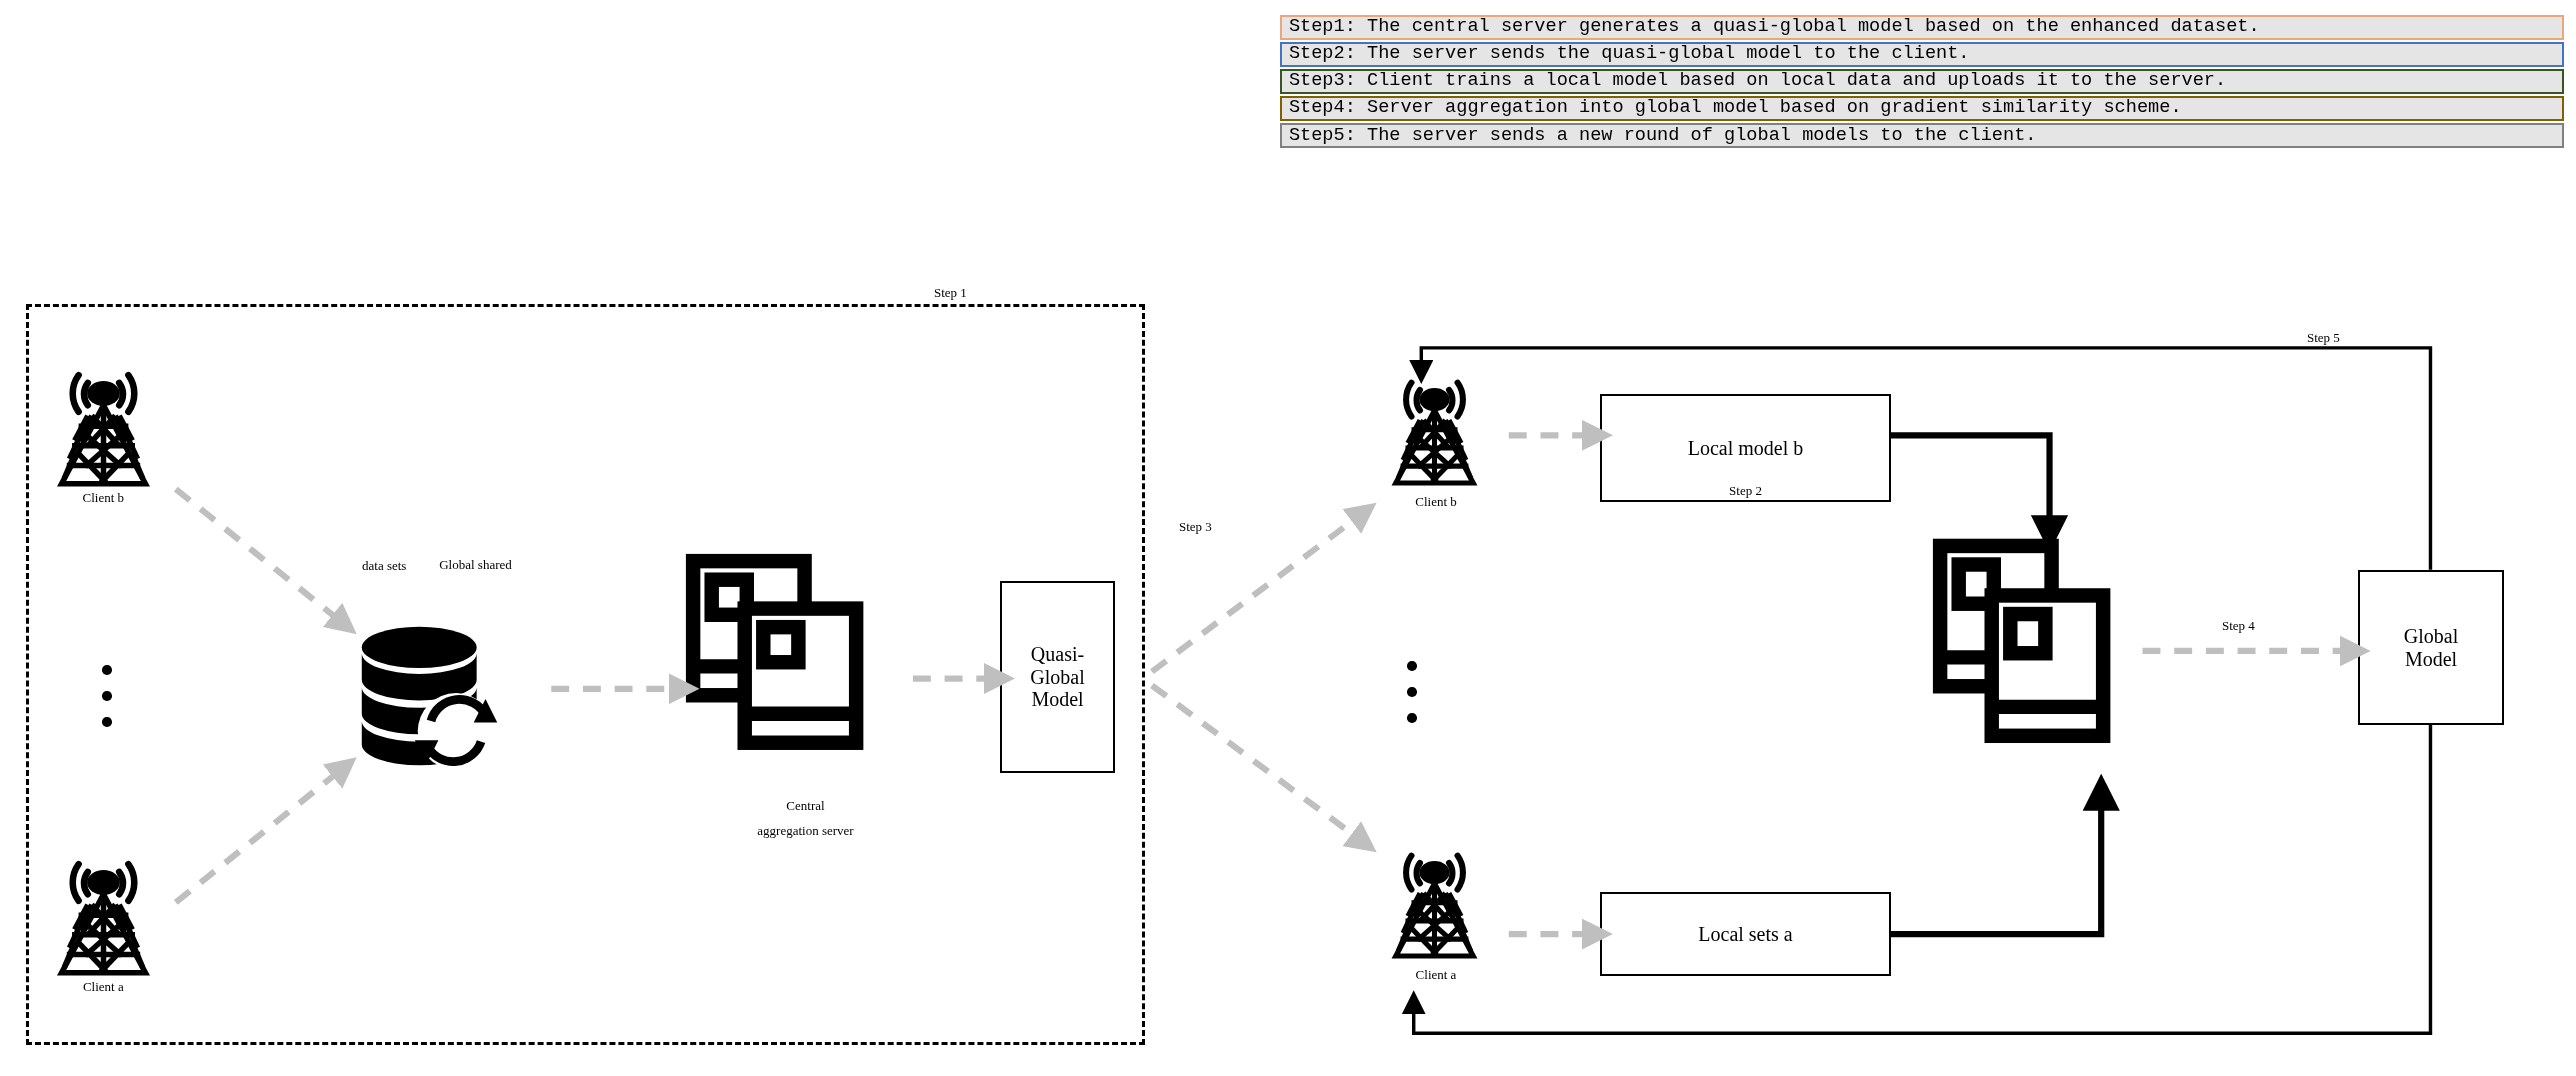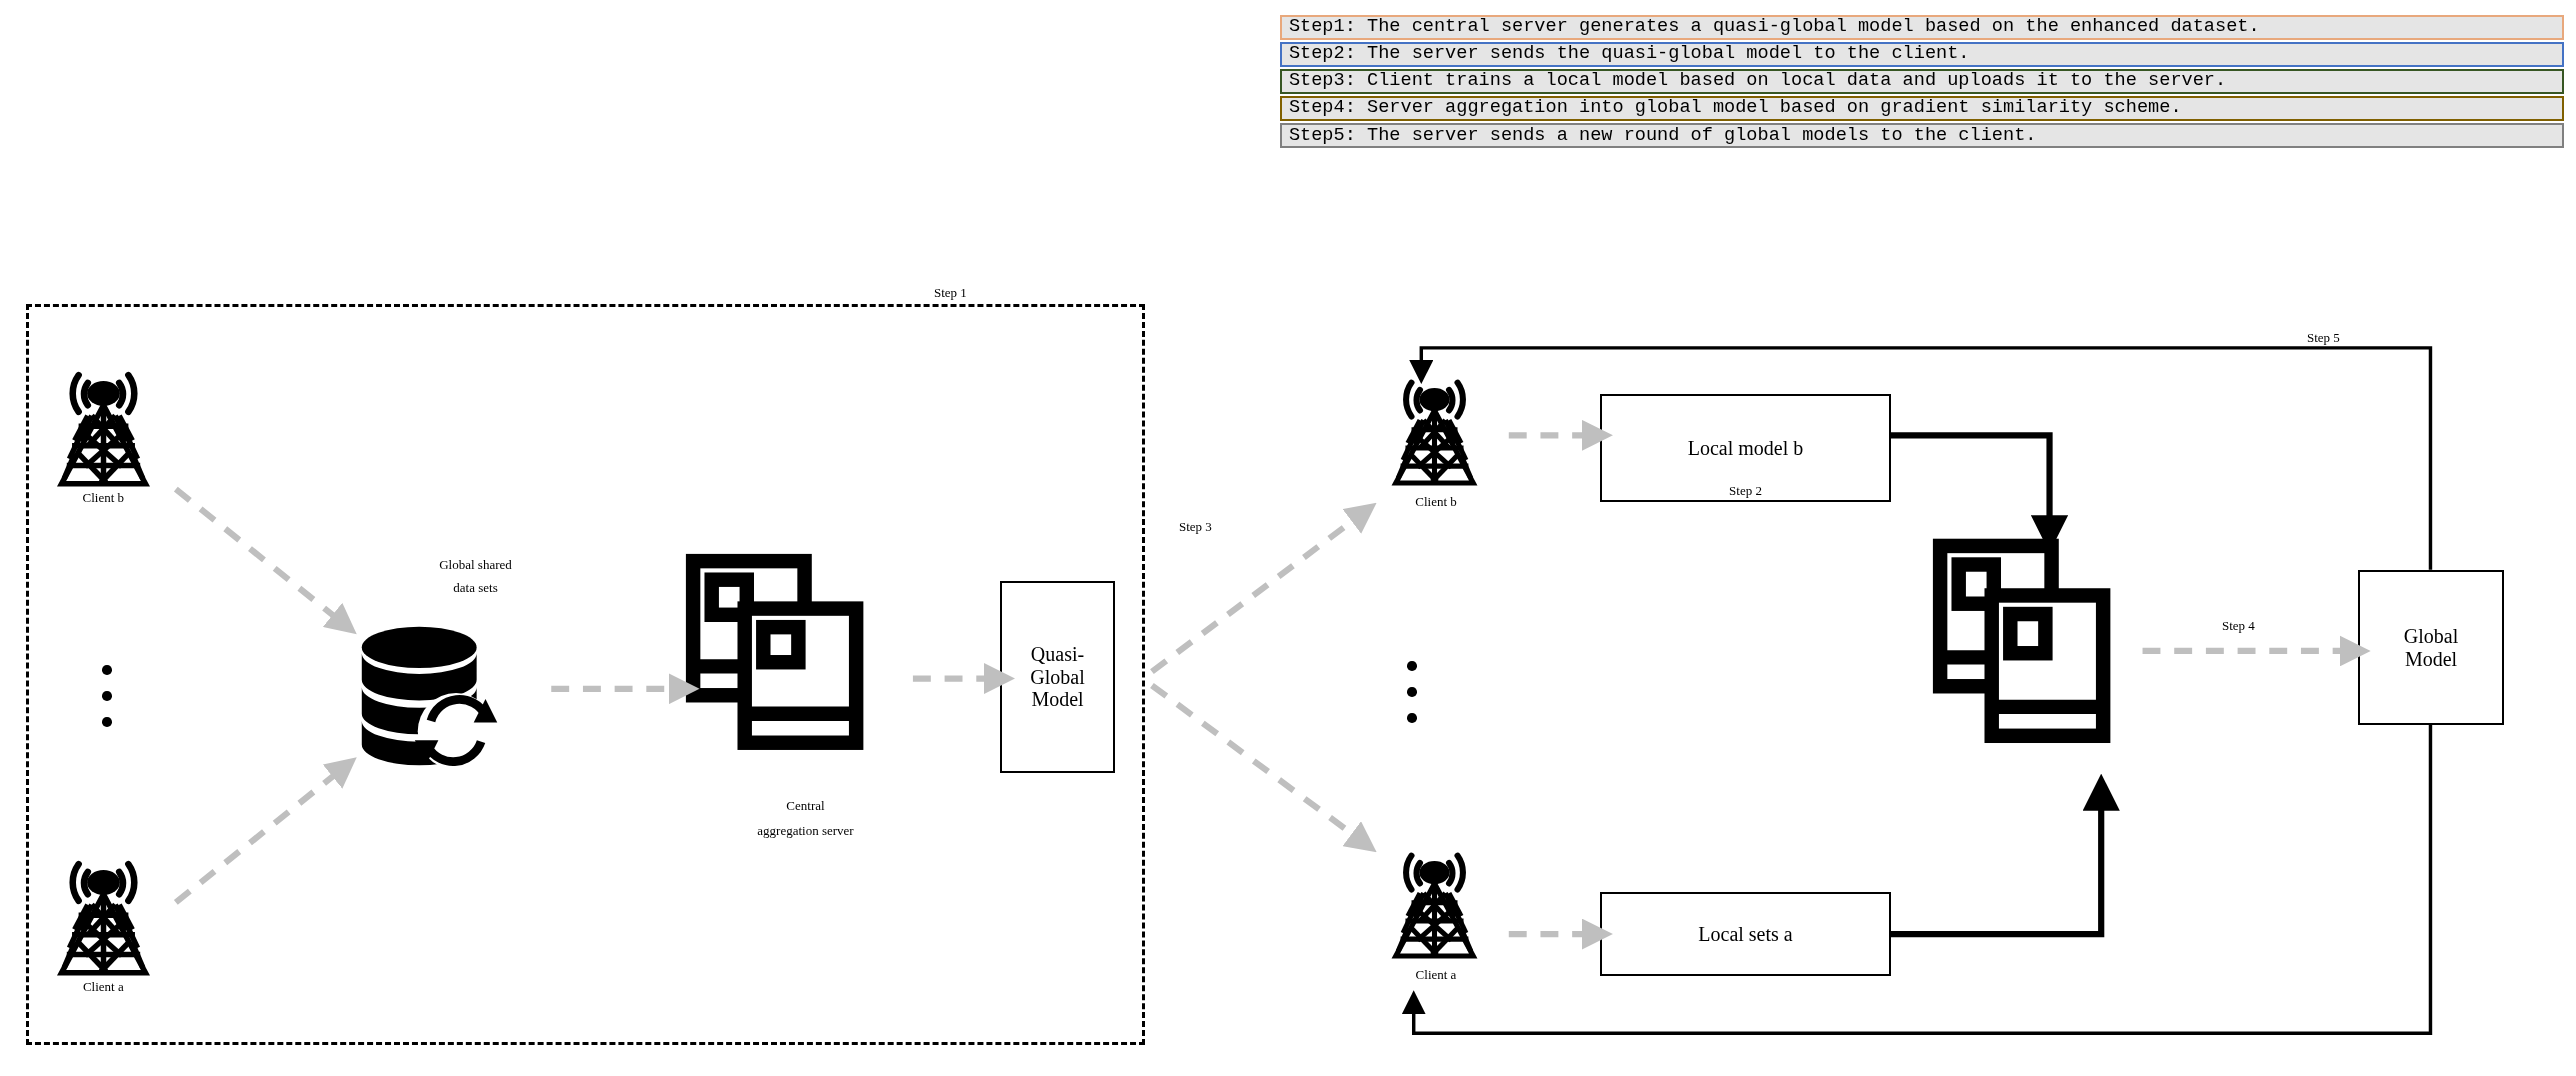--- a/index.html
+++ b/index.html
@@ -121,21 +121,21 @@
       <line x1="36" y1="55" x2="64" y2="80"></line>
       <line x1="64" y1="55" x2="36" y2="80"></line>
       <line x1="30" y1="69" x2="52" y2="92"></line>
       <line x1="70" y1="69" x2="48" y2="92"></line>
     </g>
   </svg>
 </div>
 <div class="abs plainlabel" style="left:13.8px;top:980px;width:179px;">Client a</div>
 
 <div class="abs plainlabel" style="left:362px;top:558px;width:227px;text-align:center;">Global shared</div>
-<div class="abs plainlabel" style="left:362px;top:581px;width:227px;text-align:center;">data sets</div>
+<div class="abs plainlabel" style="left:362px;top:559px;width:227px;text-align:left;">data sets</div>
 <div class="abs" style="left:350px;top:620px;width:162px;height:152px;">
   <svg width="162" height="152" viewBox="0 0 110 100">
     <ellipse cx="47" cy="17" rx="39" ry="14" fill="#000"></ellipse>
     <path d="M8 21 v18 a39 14 0 0 0 78 0 v-18 a39 14 0 0 1 -78 0 z" fill="#000"></path>
     <path d="M8 44 v18 a39 14 0 0 0 78 0 v-18 a39 14 0 0 1 -78 0 z" fill="#000"></path>
     <path d="M8 67 v16 a39 14 0 0 0 78 0 v-16 a39 14 0 0 1 -78 0 z" fill="#000"></path>
     <circle cx="72" cy="74" r="26" fill="#fff"></circle>
     <g fill="none" stroke="#000" stroke-width="6">
       <path d="M55 67 A 20 20 0 0 1 92 63"></path>
       <path d="M89 81 A 20 20 0 0 1 53 85"></path>

